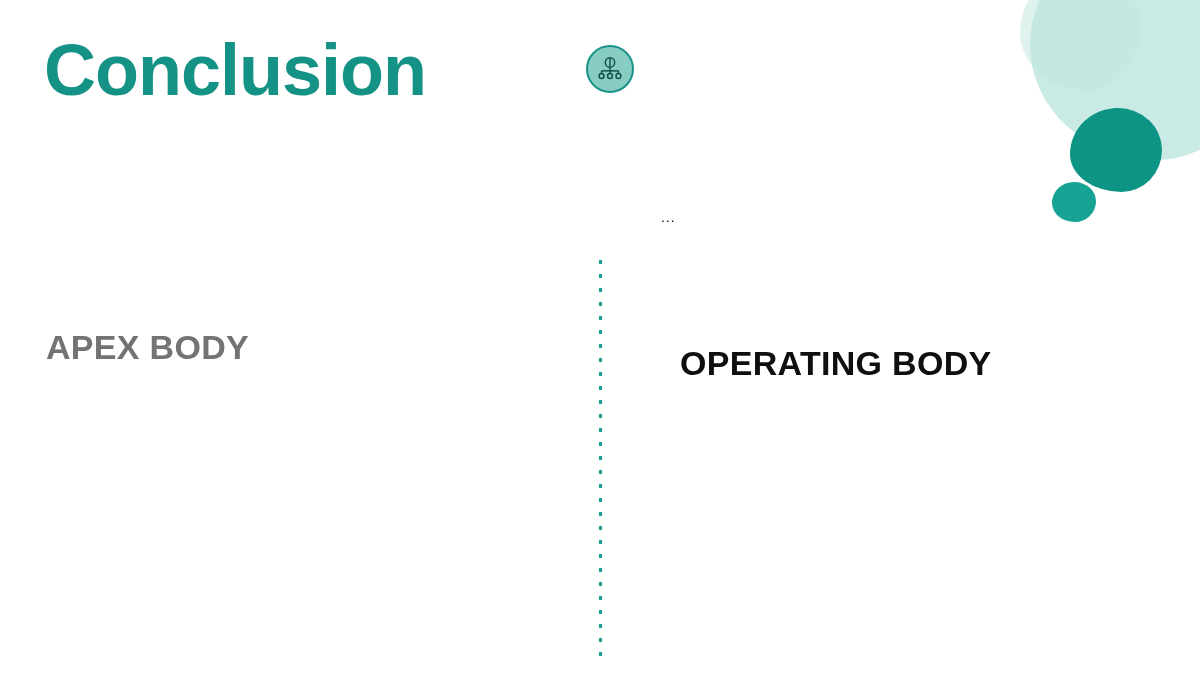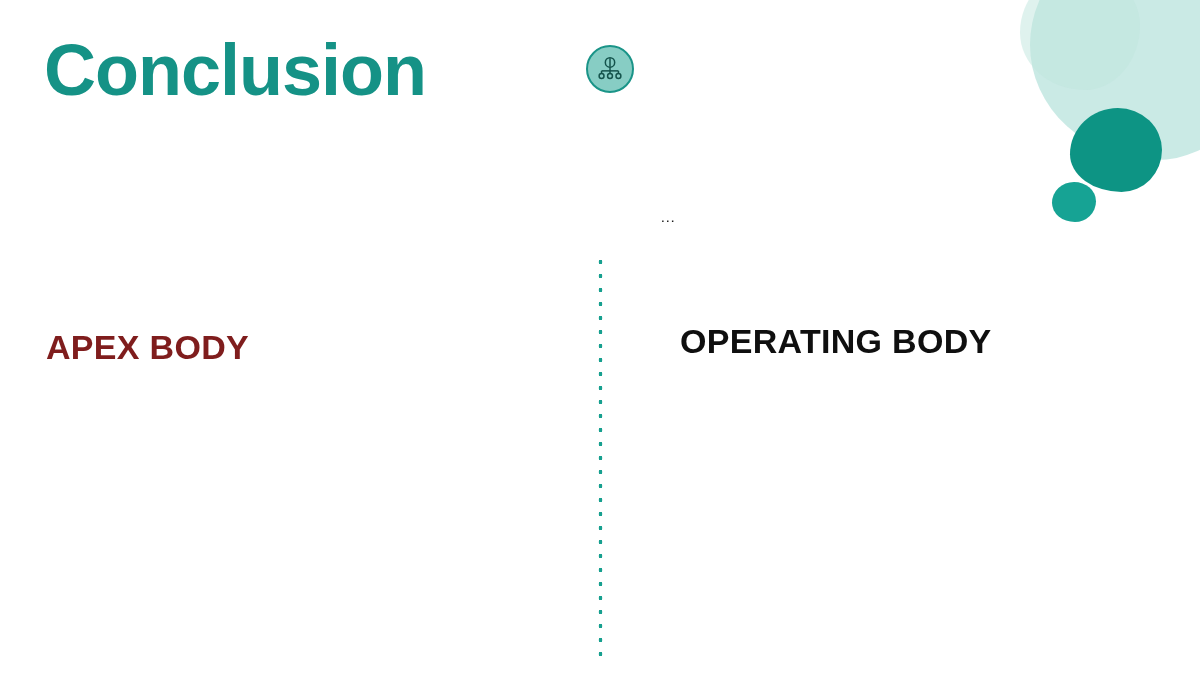--- a/index.html
+++ b/index.html
@@ -113,27 +113,27 @@
     background-repeat: repeat-y;
   }
 
   
   .col-left-title {
     position: absolute;
     left: 46px;
     top: 328px;
     font-size: 34px;
     font-weight: bold;
-    color: #7f1d1d;
+    color: #737373;
     letter-spacing: 0.3px;
   }
   .col-right-title {
     position: absolute;
     left: 680px;
-    top: 322px;
+    top: 344px;
     font-size: 34px;
     font-weight: bold;
     color: #0f0f0f;
     letter-spacing: 0.3px;
   }
 </style>
 </head>
 <body>
 
 <div class="slide">

